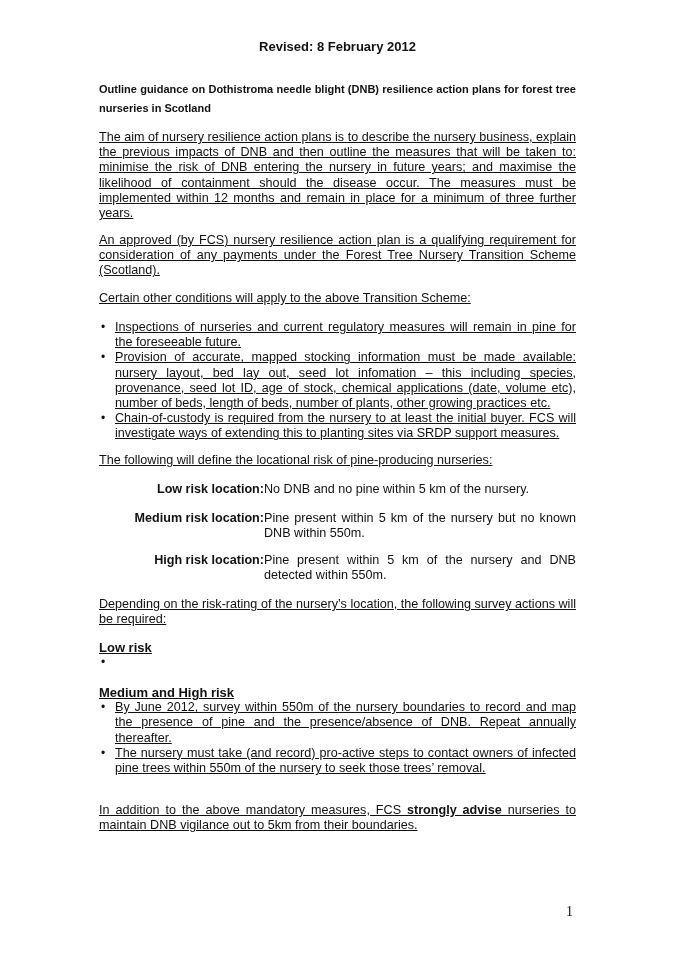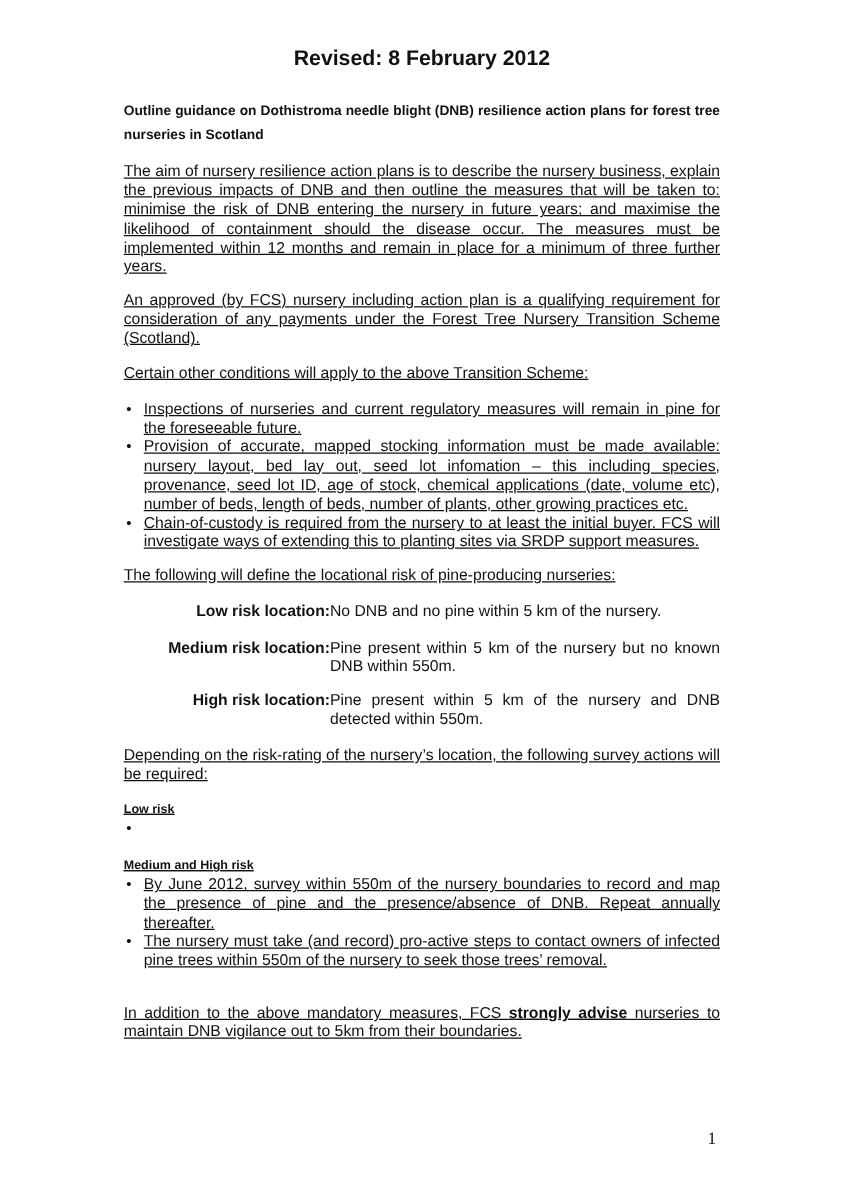--- a/index.html
+++ b/index.html
@@ -3,58 +3,58 @@
   <meta charset="utf-8">
   <style>
     html, body { margin: 0; padding: 0; background: #ffffff; }
     body {
       width: 674px; height: 960px; position: relative; overflow: hidden;
       font-family: "Liberation Sans", sans-serif; color: #111111;
     }
     .page { position: absolute; left: 99px; top: 0; width: 477px; }
     .rev-title {
       position: absolute; top: 37px; left: 0; width: 477px; text-align: center;
-      font-weight: bold; font-size: 17px; line-height: 20px; margin: 0;
+      font-weight: bold; font-size: 13px; line-height: 20px; margin: 0;
     }
     .doc-title {
       position: absolute; top: 80px; left: 0; width: 477px;
       font-weight: bold; font-size: 11px; line-height: 19px; margin: 0;
       text-align: justify; text-align-last: left;
     }
     .body-text {
       font-size: 12.6px; line-height: 15.2px; text-align: justify; margin: 0;
     }
     .abs { position: absolute; left: 0; width: 477px; text-decoration: underline; }
     ul.bullets { list-style: none; margin: 0; padding: 0; }
     ul.bullets li { position: relative; padding-left: 16px; }
     ul.bullets li .dot {
       position: absolute; left: 2px; top: 0; font-size: 12px;
     }
     .risk-row { position: absolute; left: 0; width: 477px; font-size: 12.6px; line-height: 15.2px; }
     .risk-label { position: absolute; left: 0; top: 0; width: 165px; font-weight: bold; text-align: right; }
     .risk-desc { position: absolute; left: 165px; top: 0; width: 312px; text-align: justify; }
-    .sub-head { font-weight: bold; text-decoration: underline; font-size: 10px; line-height: 15.2px; }
+    .sub-head { font-weight: bold; text-decoration: underline; font-size: 13px; line-height: 15.2px; }
     .strong-u { font-weight: bold; text-decoration: underline; }
     .page-number {
       position: absolute; left: 566px; top: 904px;
       font-family: "Liberation Serif", serif; font-size: 14px;
     }
   </style>
 </head>
 <body>
 
 <div class="page">
 
   <h1 class="rev-title">Revised: 8 February 2012</h1>
 
   <h2 class="doc-title">Outline guidance on Dothistroma needle blight (DNB) resilience action plans for forest tree nurseries in Scotland</h2>
 
   <p class="body-text abs" style="top:130px;">The aim of nursery resilience action plans is to describe the nursery business, explain the previous impacts of DNB and then outline the measures that will be taken to: minimise the risk of DNB entering the nursery in future years; and maximise the likelihood of containment should the disease occur. The measures must be implemented within 12 months and remain in place for a minimum of three further years.</p>
 
-  <p class="body-text abs" style="top:233px;">An approved (by FCS) nursery including action plan is a qualifying requirement for consideration of any payments under the Forest Tree Nursery Transition Scheme (Scotland).</p>
+  <p class="body-text abs" style="top:233px;">An approved (by FCS) nursery resilience action plan is a qualifying requirement for consideration of any payments under the Forest Tree Nursery Transition Scheme (Scotland).</p>
 
   <p class="body-text abs" style="top:291px;">Certain other conditions will apply to the above Transition Scheme:</p>
 
   <ul class="bullets body-text abs" style="top:320px;">
     <li>
       <span class="dot">•</span>
       <span>Inspections of nurseries and current regulatory measures will remain in pine for the foreseeable future.</span>
     </li>
     <li>
       <span class="dot">•</span>

